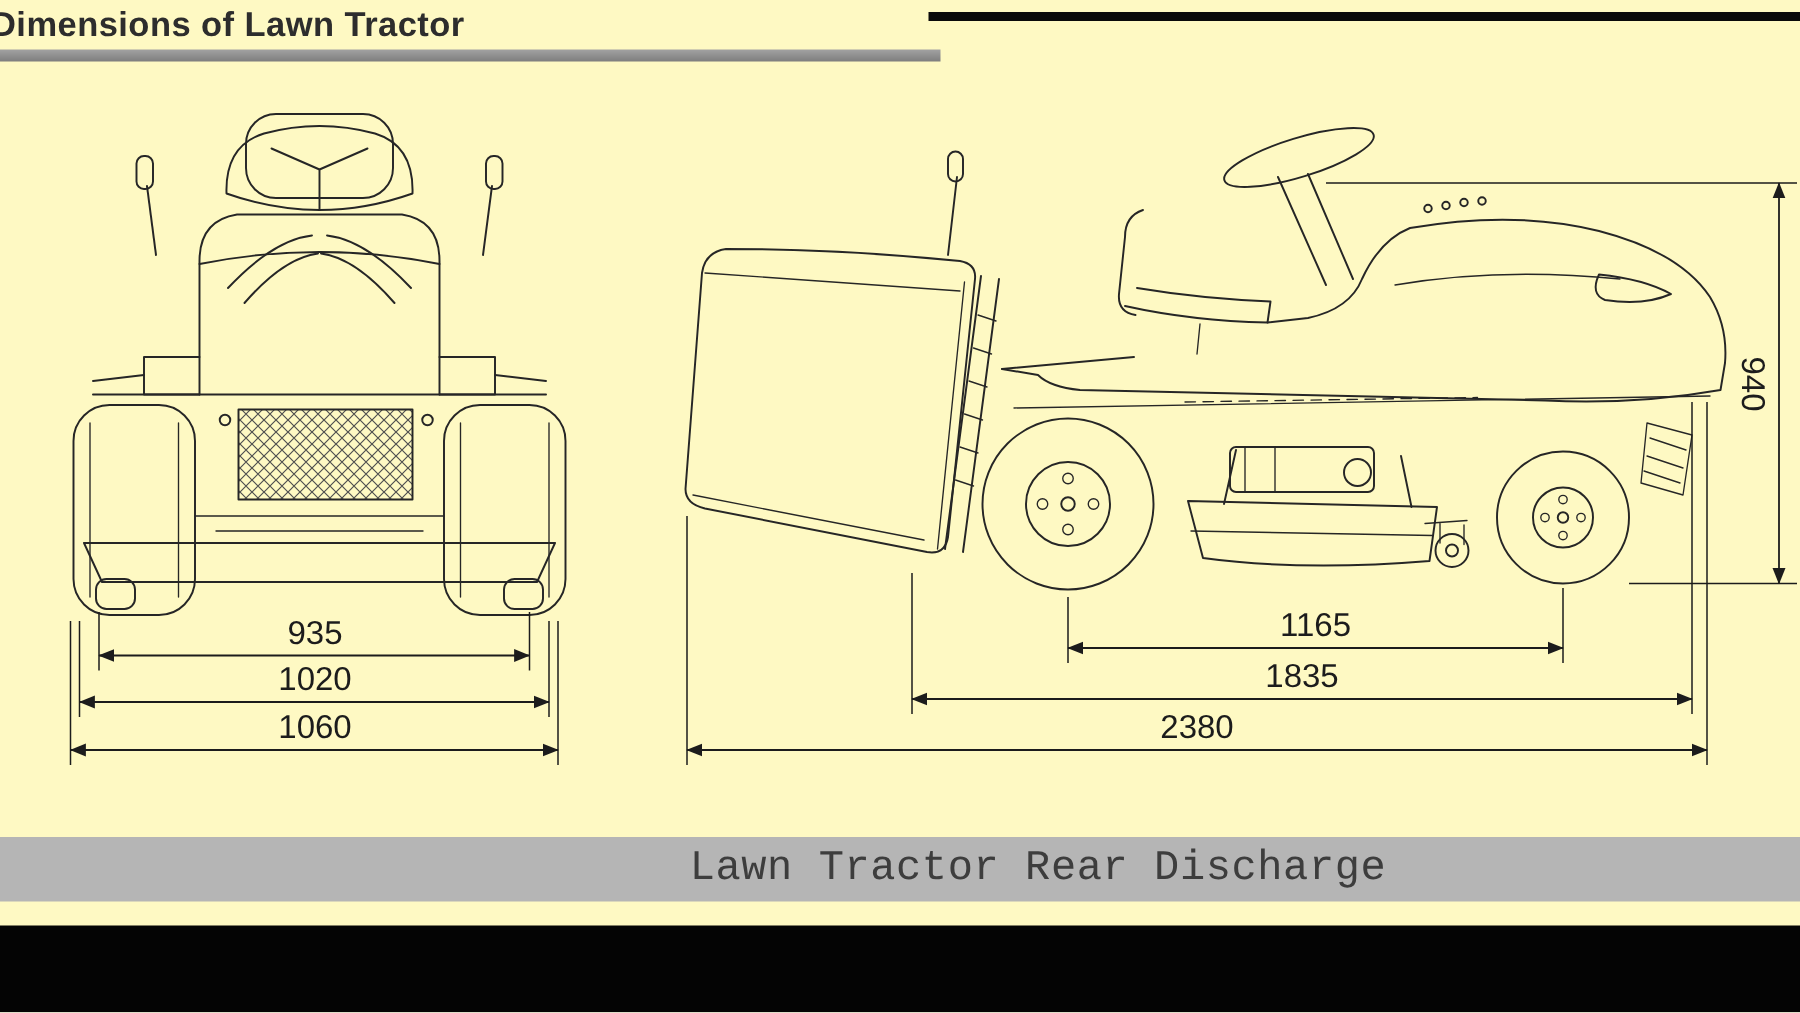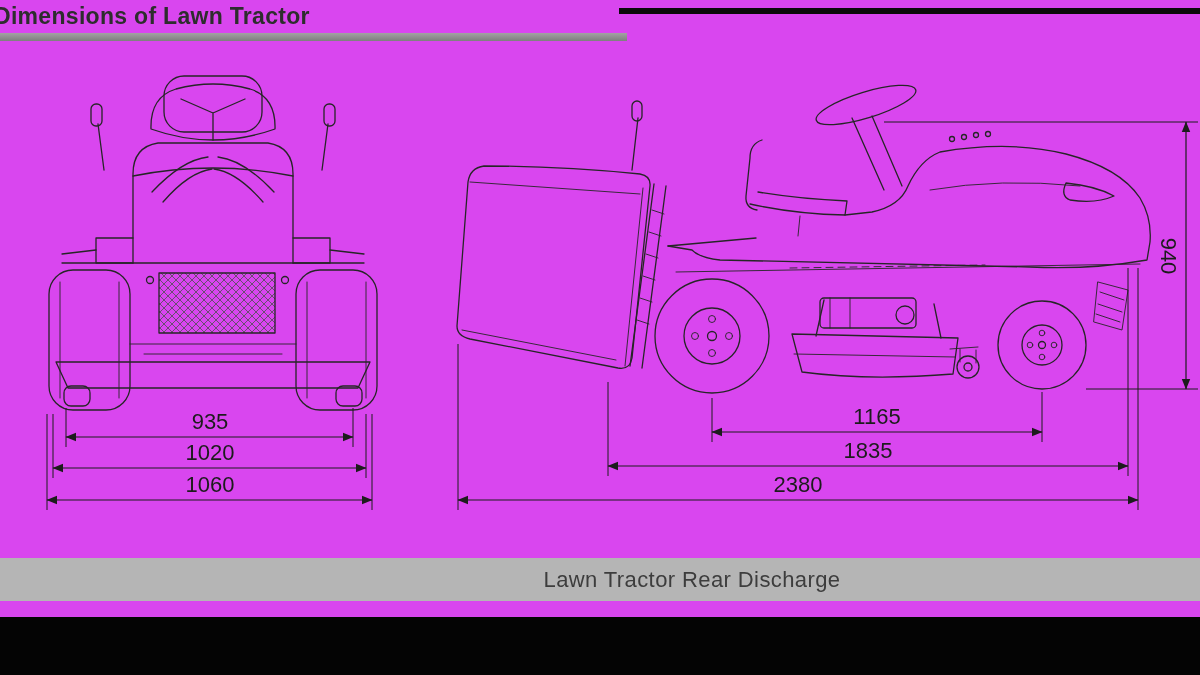--- a/index.html
+++ b/index.html
@@ -1,31 +1,31 @@
 <!DOCTYPE html>
 <html><head>
 <meta charset="utf-8">
 <style>
   html,body{margin:0;padding:0;background:#ffffff;}
-  .page{position:relative;width:1200px;height:675px;background:#d946ef;overflow:hidden;
+  .page{position:relative;width:1200px;height:675px;background:#fef9c3;overflow:hidden;
         font-family:"Liberation Sans",sans-serif;}
   .title{position:absolute;left:-6px;top:3px;font-size:23px;font-weight:700;
          color:#2d2d2d;letter-spacing:.3px;white-space:nowrap;}
   .title-bar{position:absolute;left:0;top:33px;width:627px;height:8px;
              background:linear-gradient(#a2a2a2,#7e7e7e);}
   .top-right-bar{position:absolute;left:619px;top:8px;width:581px;height:6px;background:#0a0a0a;}
   .diagram{position:absolute;left:0;top:0;}
   .draw{stroke:#262626;stroke-width:1.3;fill:none;stroke-linecap:round;stroke-linejoin:round;}
   .thin{stroke-width:0.9;}
   .dimline{stroke:#1c1c1c;stroke-width:1.2;fill:none;}
   .ext{stroke:#1c1c1c;stroke-width:1;fill:none;}
   .dimtext{font-family:"Liberation Sans",sans-serif;font-size:22px;fill:#1c1c1c;}
   .footer-band{position:absolute;left:0;top:558px;width:1200px;height:43px;background:#b5b5b5;
                display:flex;align-items:center;justify-content:center;}
-  .footer-band span{font-size:22px;color:#3d3d3d;letter-spacing:.4px;transform:translateX(92px);}
+  .footer-band span{font-size:28px;color:#3d3d3d;letter-spacing:.4px;transform:translateX(92px);font-family:Liberation Mono, monospace;}
   .bottom-band{position:absolute;left:0;top:617px;width:1200px;height:58px;background:#040404;}
 </style>
 </head>
 <body>
 
 <div class="page">
 
   <div class="title">Dimensions of Lawn Tractor</div>
   <div class="title-bar"></div>
   <div class="top-right-bar"></div>

